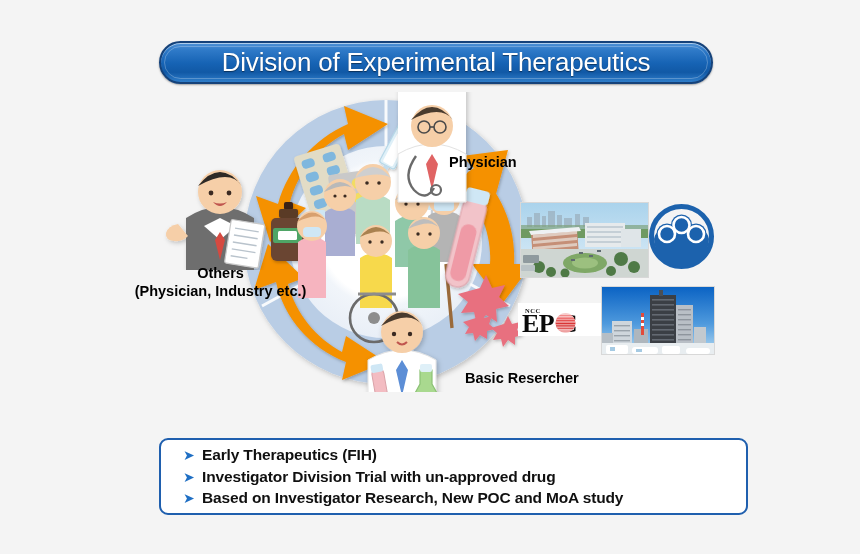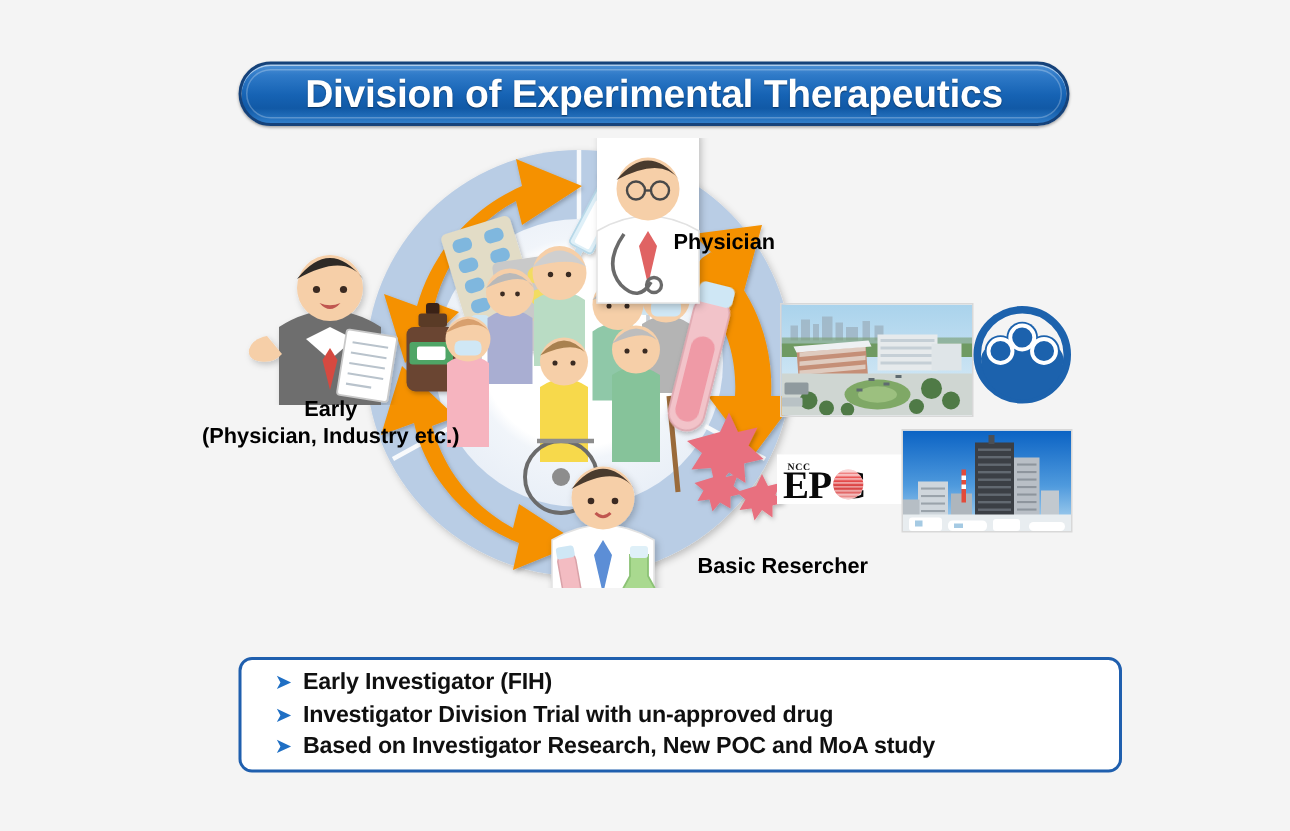--- a/index.html
+++ b/index.html
@@ -47,21 +47,21 @@
   #title-banner .inner-ring {
     position: absolute;
     left: 3px; top: 3px; right: 3px; bottom: 3px;
     border-radius: 19px;
     border: 1px solid rgba(255,255,255,0.25);
     pointer-events: none;
   }
   #title-text {
     color: #ffffff;
     font-size: 26px;
-    font-weight: bold;
+    font-weight: normal;
     letter-spacing: -0.2px;
     text-shadow: 0 1px 1px rgba(0,0,0,0.45);
     white-space: nowrap;
     z-index: 2;
   }
 
   
   #cycle {
     position: absolute;
     left: 236px;
@@ -415,21 +415,21 @@
             <line x1="73" y1="98" x2="90" y2="98"></line>
           </g>
         </g>
       </g>
     </svg>
   </div>
 
   <div class="fig-label" id="label-physician">Physician</div>
   <div class="fig-label" id="label-researcher">Basic Resercher</div>
   <div class="fig-label" id="label-others">
-    <div>Early</div>
+    <div>Others</div>
     <div>(Physician, Industry etc.)</div>
   </div>
 
   <div id="photo-hospital">
     <svg width="127" height="74" viewBox="0 0 127 74" preserveAspectRatio="none" xmlns="http://www.w3.org/2000/svg">
       <defs>
         <linearGradient id="skyG" x1="0" y1="0" x2="0" y2="1">
           <stop offset="0%" stop-color="#aad3ec"></stop>
             <stop offset="100%" stop-color="#dfeef8"></stop>
         </linearGradient>
@@ -593,21 +593,21 @@
       <g fill="#7fb4d8" opacity="0.7">
         <rect x="8" y="60" width="5" height="4"></rect>
           <rect x="34" y="62" width="6" height="3"></rect>
       </g>
     </svg>
   </div>
 
   <div id="bullet-box">
     <div class="bullet-row">
       <span class="bullet-marker">➤</span>
-      <span class="bullet-text">Early Investigator (FIH)</span>
+      <span class="bullet-text">Early Therapeutics (FIH)</span>
     </div>
     <div class="bullet-row">
       <span class="bullet-marker">➤</span>
       <span class="bullet-text">Investigator Division Trial with un-approved drug</span>
     </div>
     <div class="bullet-row">
       <span class="bullet-marker">➤</span>
       <span class="bullet-text">Based on Investigator Research, New POC and MoA study</span>
     </div>
   </div>

